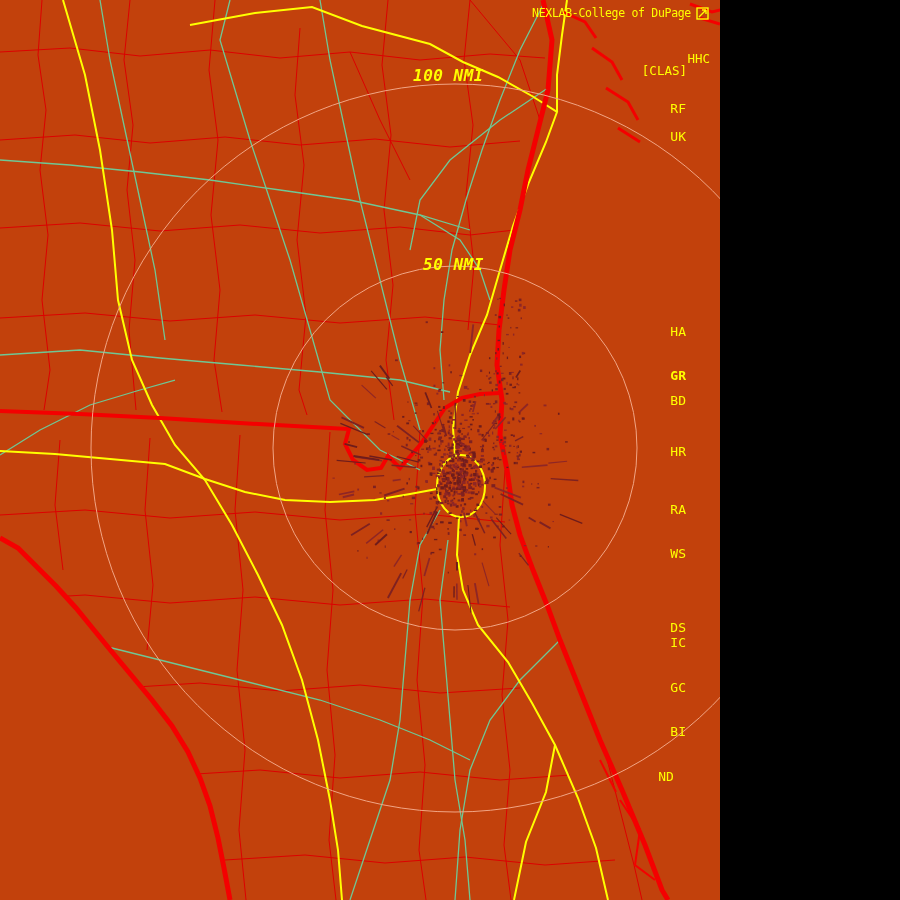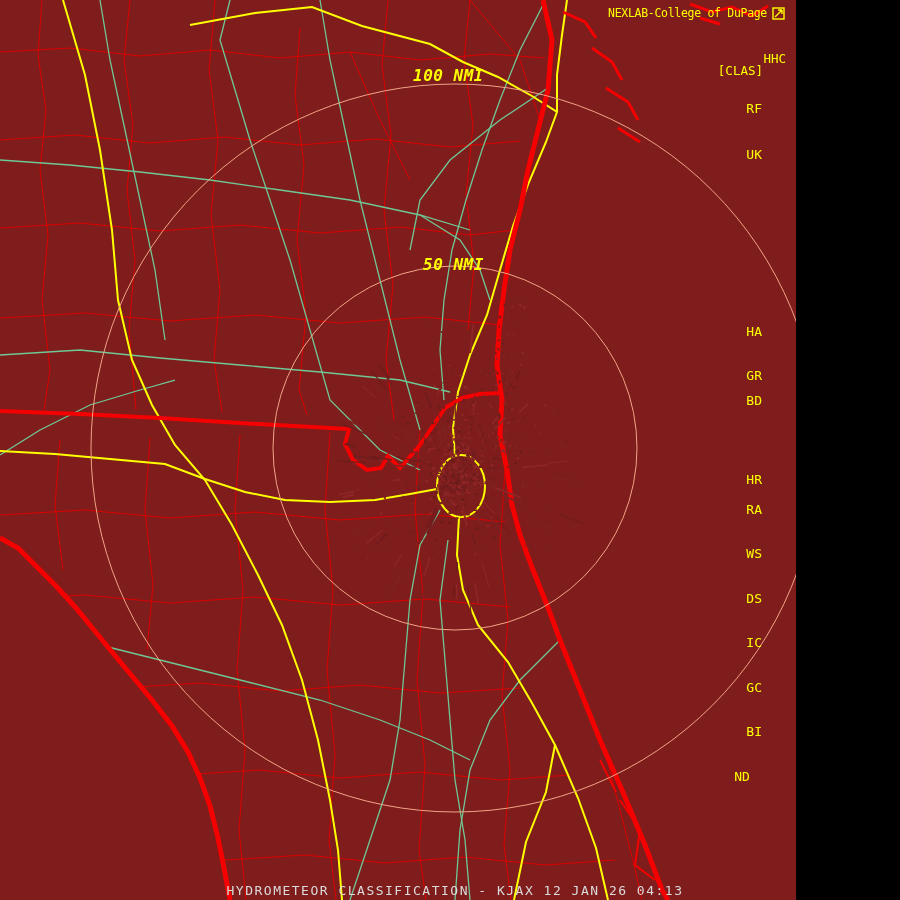--- a/index.html
+++ b/index.html
@@ -1,16 +1,16 @@
 <!DOCTYPE html>
 <html><head>
 <meta charset="utf-8">
 <style>
   html,body{margin:0;padding:0;background:#000;}
-  #stage{position:relative;width:796px;height:900px;background:#7f1d1d;overflow:hidden;
+  #stage{position:relative;width:720px;height:900px;background:#c2410c;overflow:hidden;
          font-family:"DejaVu Sans Mono",monospace;}
   #mapsvg{position:absolute;left:0;top:0;}
   .ytext{color:#FFFF00;position:absolute;white-space:pre;}
   .brand-row{top:6px;right:11px;display:flex;align-items:center;gap:5px;
              font-size:11.5px;letter-spacing:-0.3px;}
   .prod-code{top:51px;right:10px;font-size:12.5px;}
   .prod-mode{top:63px;right:33px;font-size:12.5px;}
   .ring-label{font-size:16px;font-style:italic;font-weight:bold;letter-spacing:0.5px;}
   #ring-label-outer{left:413px;top:66px;}
   #ring-label-inner{left:423px;top:255px;}
@@ -882,28 +882,27 @@
       <div class="legend-seg" style="top: 400.5px; height: 44.5px; background: rgb(0, 245, 155);"></div>
       <div class="legend-seg" style="top: 445px; height: 44.5px; background: rgb(0, 150, 255);"></div>
       <div class="legend-seg" style="top: 489.5px; height: 44.5px; background: rgb(232, 232, 232);"></div>
       <div class="legend-seg" style="top: 534px; height: 44.5px; background: rgb(255, 180, 190);"></div>
       <div class="legend-seg" style="top: 578.5px; height: 44.5px; background: rgb(127, 127, 127);"></div>
       <div class="legend-seg" style="top: 623px; height: 44.5px; background: rgb(126, 34, 34);"></div>
       <div class="legend-seg" style="top: 667.5px; height: 44.5px; background: rgb(0, 0, 0);"></div>
     </div>
   <div id="legend-labels">
       <div class="legend-label" style="top: 101.25px;">RF</div>
-      <div class="legend-label" style="top: 147px;">UK</div>
+      <div class="legend-label" style="top: 129px;">UK</div>
       <div class="legend-label" style="top: 323.75px;">HA</div>
-      <div class="legend-label" style="top: 368.25px;">GR</div>
+      <div class="legend-label" style="top: 368.25px; font-weight: bold;">GR</div>
       <div class="legend-label" style="top: 393px;">BD</div>
-      <div class="legend-label" style="top: 472px;">HR</div>
+      <div class="legend-label" style="top: 444px;">HR</div>
       <div class="legend-label" style="top: 501.75px;">RA</div>
       <div class="legend-label" style="top: 546.25px;">WS</div>
-      <div class="legend-label" style="top: 591px; text-align: right;">DS</div>
+      <div class="legend-label" style="top: 620px; text-align: right;">DS</div>
       <div class="legend-label" style="top: 635.25px;">IC</div>
       <div class="legend-label" style="top: 679.75px;">GC</div>
       <div class="legend-label" style="top: 724.25px;">BI</div>
       <div class="legend-label" style="top: 768.75px; text-align: center;">ND</div>
     </div>
 
-  <div id="caption">HYDROMETEOR CLASSIFICATION - KJAX 12 JAN 26 04:13</div>
 </div>
 
 </body></html>

